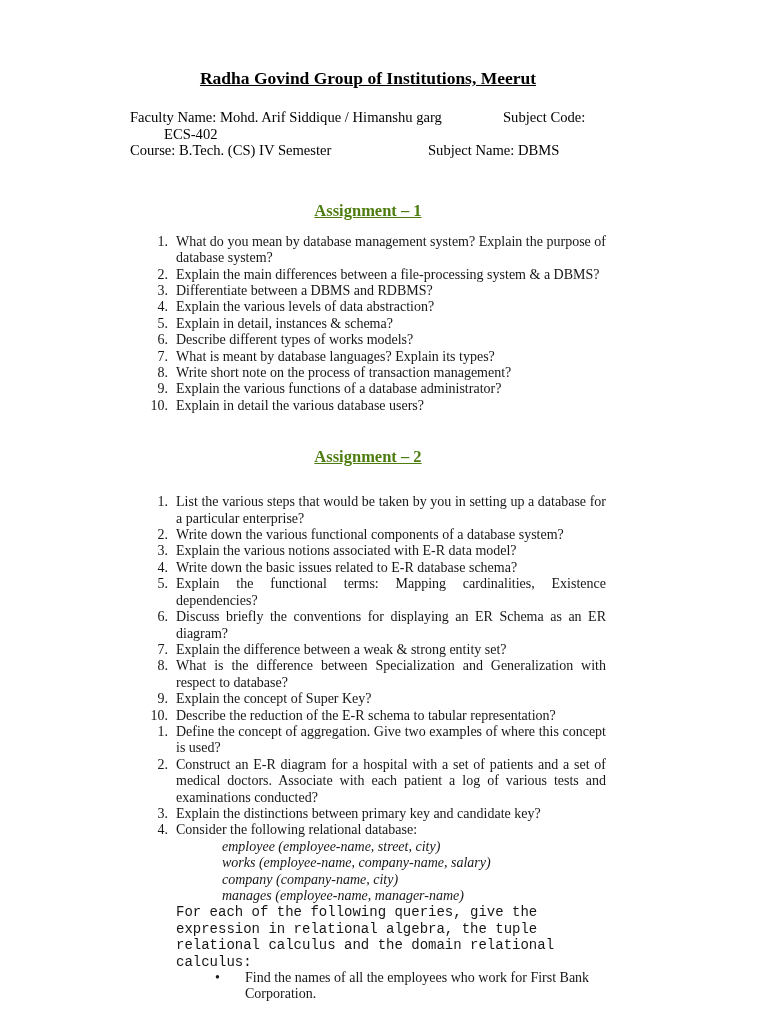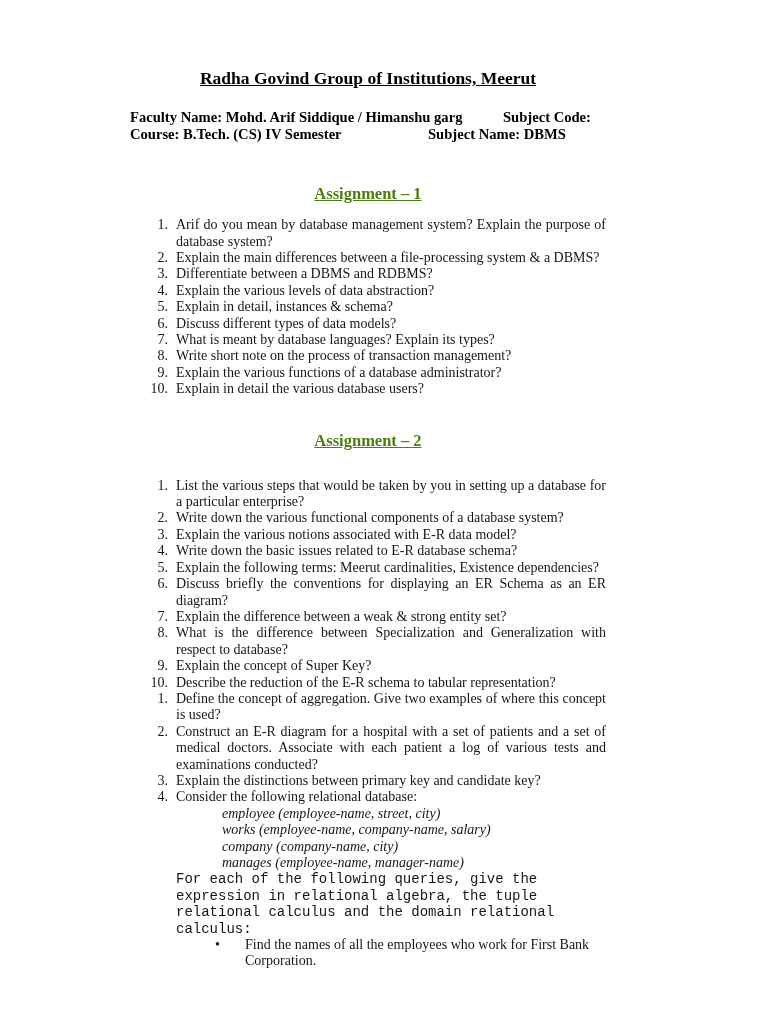--- a/index.html
+++ b/index.html
@@ -26,21 +26,21 @@
     line-height: 20px;
     font-weight: bold;
     text-align: center;
     text-decoration: underline;
     color: #000;
     margin: 0 0 21px 0;
   }
   .meta {
     font-size: 14.6px;
     line-height: 16.6px;
-    font-weight: bold;
+    font-weight: normal;
     color: #000;
   }
   .meta-row { position: relative; }
   .meta-row.indent { padding-left: 34px; }
   .meta-right { position: absolute; top: 0; white-space: nowrap; text-align: center; }
   .meta-right.r1 { left: 373px; }
   .meta-right.r3 { left: 298px; }
 
   .heading {
     font-size: 16.5px;
@@ -113,50 +113,51 @@
 
 <div class="page">
 
   <div class="title">Radha Govind Group of Institutions, Meerut</div>
 
   <div class="meta">
     <div class="meta-row">
       <span class="meta-left">Faculty Name: Mohd. Arif Siddique / Himanshu garg</span>
       <span class="meta-right r1">Subject Code:</span>
     </div>
+    <div class="meta-row indent">ECS-402</div>
     <div class="meta-row">
       <span class="meta-left">Course: B.Tech. (CS) IV Semester</span>
       <span class="meta-right r3">Subject Name: DBMS</span>
     </div>
   </div>
 
   <section class="s1">
     <h2 class="heading">Assignment – 1</h2>
     <ol class="qlist">
-        <li>Arif do you mean by database management system? Explain the purpose of database system?</li>
+        <li>What do you mean by database management system? Explain the purpose of database system?</li>
         <li>Explain the main differences between a file-processing system &amp; a DBMS?</li>
         <li>Differentiate between a DBMS and RDBMS?</li>
         <li>Explain the various levels of data abstraction?</li>
         <li>Explain in detail, instances &amp; schema?</li>
-        <li>Discuss different types of data models?</li>
+        <li>Describe different types of works models?</li>
         <li>What is meant by database languages? Explain its types?</li>
         <li>Write short note on the process of transaction management?</li>
         <li>Explain the various functions of a database administrator?</li>
         <li>Explain in detail the various database users?</li>
       </ol>
   </section>
 
   <section class="s2">
     <h2 class="heading">Assignment – 2</h2>
     <ol class="qlist">
         <li>List the various steps that would be taken by you in setting up a database for a particular enterprise?</li>
         <li>Write down the various functional components of a database system?</li>
         <li>Explain the various notions associated with E-R data model?</li>
         <li>Write down the basic issues related to E-R database schema?</li>
-        <li>Explain the following terms: Meerut cardinalities, Existence dependencies?</li>
+        <li>Explain the functional terms: Mapping cardinalities, Existence dependencies?</li>
         <li>Discuss briefly the conventions for displaying an ER Schema as an ER diagram?</li>
         <li>Explain the difference between a weak &amp; strong entity set?</li>
         <li>What is the difference between Specialization and Generalization with respect to database?</li>
         <li>Explain the concept of Super Key?</li>
         <li>Describe the reduction of the E-R schema to tabular representation?</li>
       </ol>
   </section>
 
   <section class="s3">
     <ol class="qlist">

